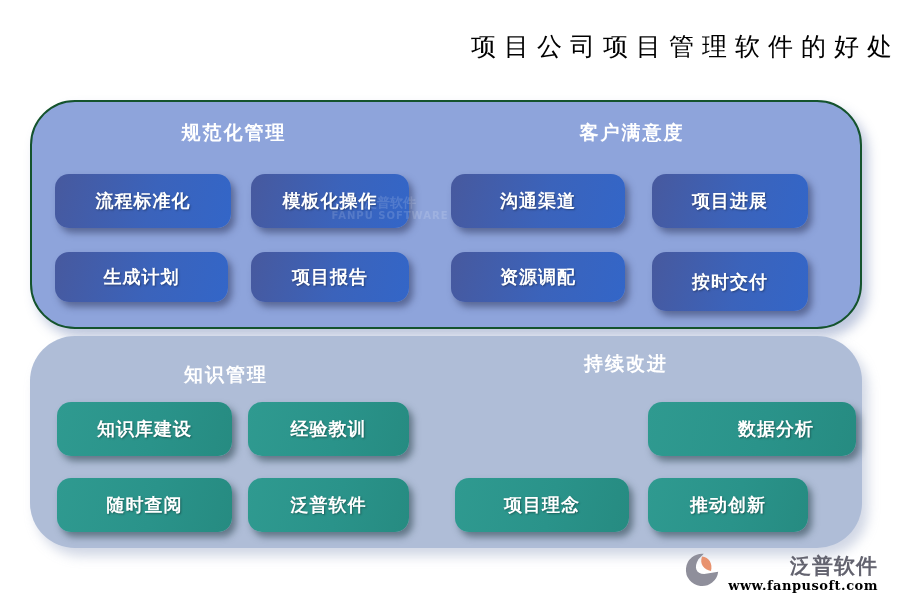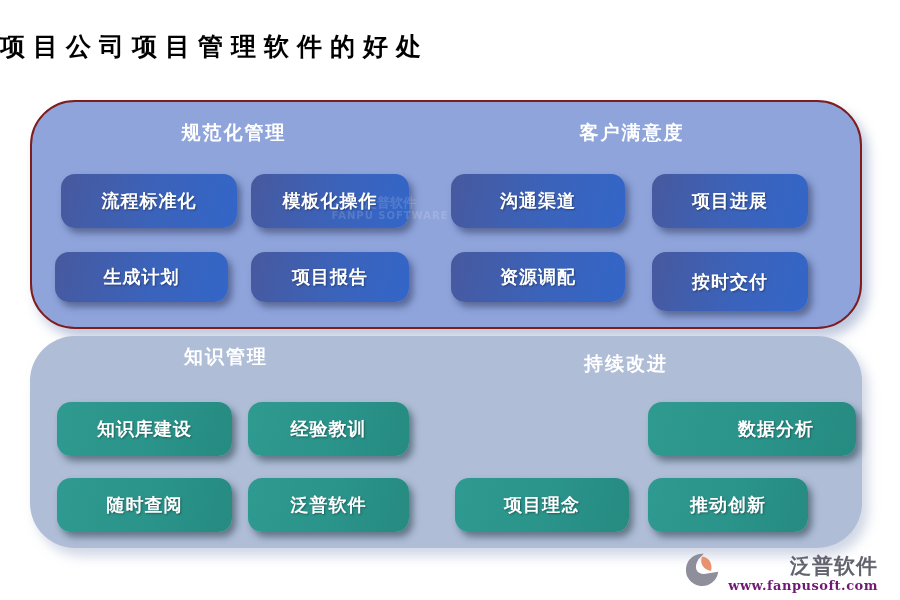--- a/index.html
+++ b/index.html
@@ -1,26 +1,26 @@
 <!DOCTYPE html>
 <html><head>
 <meta charset="utf-8">
 <style>
   html,body{margin:0;padding:0;background:#ffffff;}
   #stage{
     position:relative;width:900px;height:600px;background:#ffffff;overflow:hidden;
     font-family:"DejaVu Serif","Liberation Serif",serif;
   }
   .title{
-    position:absolute;left:0;top:30px;width:900px;text-align:left;
-    font-size:25px;font-weight:bold;color:#000;letter-spacing:8px;
+    position:absolute;left:0;top:30px;width:900px;text-align:right;
+    font-size:25px;font-weight:normal;color:#000;letter-spacing:8px;
   }
   .panel{position:absolute;left:30px;width:832px;border-radius:45px;}
   .panel-top{
-    top:100px;height:229px;background:#8ea4db;border:2px solid #7f1d1d;
+    top:100px;height:229px;background:#8ea4db;border:2px solid #14532d;
     box-sizing:border-box;box-shadow:6px 8px 12px rgba(110,130,180,0.45);
   }
   .panel-bottom{
     top:336px;height:212px;background:#afbdd7;
     box-shadow:6px 8px 12px rgba(140,155,190,0.40);
   }
   .section-header{
     position:absolute;width:360px;text-align:center;color:#ffffff;
     font-size:19px;font-weight:bold;letter-spacing:2px;
   }
@@ -42,54 +42,54 @@
     font-size:13px;font-weight:bold;line-height:1.1;text-align:center;pointer-events:none;
     font-family:"DejaVu Sans","Liberation Sans",sans-serif;
   }
   .watermark .wm-sub{font-size:10px;letter-spacing:1px;}
   .footer{position:absolute;right:12px;top:552px;width:220px;height:44px;}
   .footer-brand{
     position:absolute;right:10px;top:0;font-size:21px;font-weight:bold;color:#63636f;
     letter-spacing:1px;font-family:"DejaVu Sans","Liberation Sans",sans-serif;
   }
   .footer-url{
-    position:absolute;right:10px;top:26px;font-size:13px;font-weight:bold;color:#701a75;
+    position:absolute;right:10px;top:26px;font-size:13px;font-weight:bold;color:#000000;
     letter-spacing:0.5px;
   }
   .footer-icon{position:absolute;left:16px;top:0px;}
 </style>
 </head>
 <body>
 
 <div id="stage">
 
   <div class="title">项目公司项目管理软件的好处</div>
 
   <div class="panel panel-top">
     <div class="section-header" style="left:22px;top:18px;">规范化管理</div>
     <div class="section-header" style="left:420px;top:18px;">客户满意度</div>
 
-    <div class="btn btn-blue" style="left:29px;top:72px;width:176px;height:54px;">流程标准化</div>
+    <div class="btn btn-blue" style="left:23px;top:72px;width:176px;height:54px;">流程标准化</div>
     <div class="btn btn-blue" style="left:219px;top:72px;width:158px;height:54px;">模板化操作</div>
     <div class="btn btn-blue" style="left:23px;top:150px;width:173px;height:50px;">生成计划</div>
     <div class="btn btn-blue" style="left:219px;top:150px;width:158px;height:50px;">项目报告</div>
 
     <div class="btn btn-blue" style="left:419px;top:72px;width:174px;height:54px;">沟通渠道</div>
     <div class="btn btn-blue" style="left:620px;top:72px;width:156px;height:54px;">项目进展</div>
     <div class="btn btn-blue" style="left:419px;top:150px;width:174px;height:50px;">资源调配</div>
     <div class="btn btn-blue" style="left:620px;top:150px;width:156px;height:59px;">按时交付</div>
   </div>
 
   <div class="watermark">
     <div>泛普软件</div>
     <div class="wm-sub">FANPU SOFTWARE</div>
   </div>
 
   <div class="panel panel-bottom">
-    <div class="section-header" style="left:16px;top:8px;font-family:Liberation Serif, serif;">知识管理</div>
+    <div class="section-header" style="left:16px;top:26px;font-family:Liberation Serif, serif;">知识管理</div>
     <div class="section-header" style="left:416px;top:15px;">持续改进</div>
 
     <div class="btn btn-green" style="left:27px;top:66px;width:175px;height:54px;">知识库建设</div>
     <div class="btn btn-green" style="left:218px;top:66px;width:161px;height:54px;">经验教训</div>
     <div class="btn btn-green" style="left:27px;top:142px;width:175px;height:54px;">随时查阅</div>
     <div class="btn btn-green" style="left:218px;top:142px;width:161px;height:54px;">泛普软件</div>
 
     <div class="btn btn-green" style="left:618px;top:66px;width:160px;height:54px;padding-left:48px;">数据分析</div>
     <div class="btn btn-green" style="left:425px;top:142px;width:174px;height:54px;">项目理念</div>
     <div class="btn btn-green" style="left:618px;top:142px;width:160px;height:54px;">推动创新</div>

